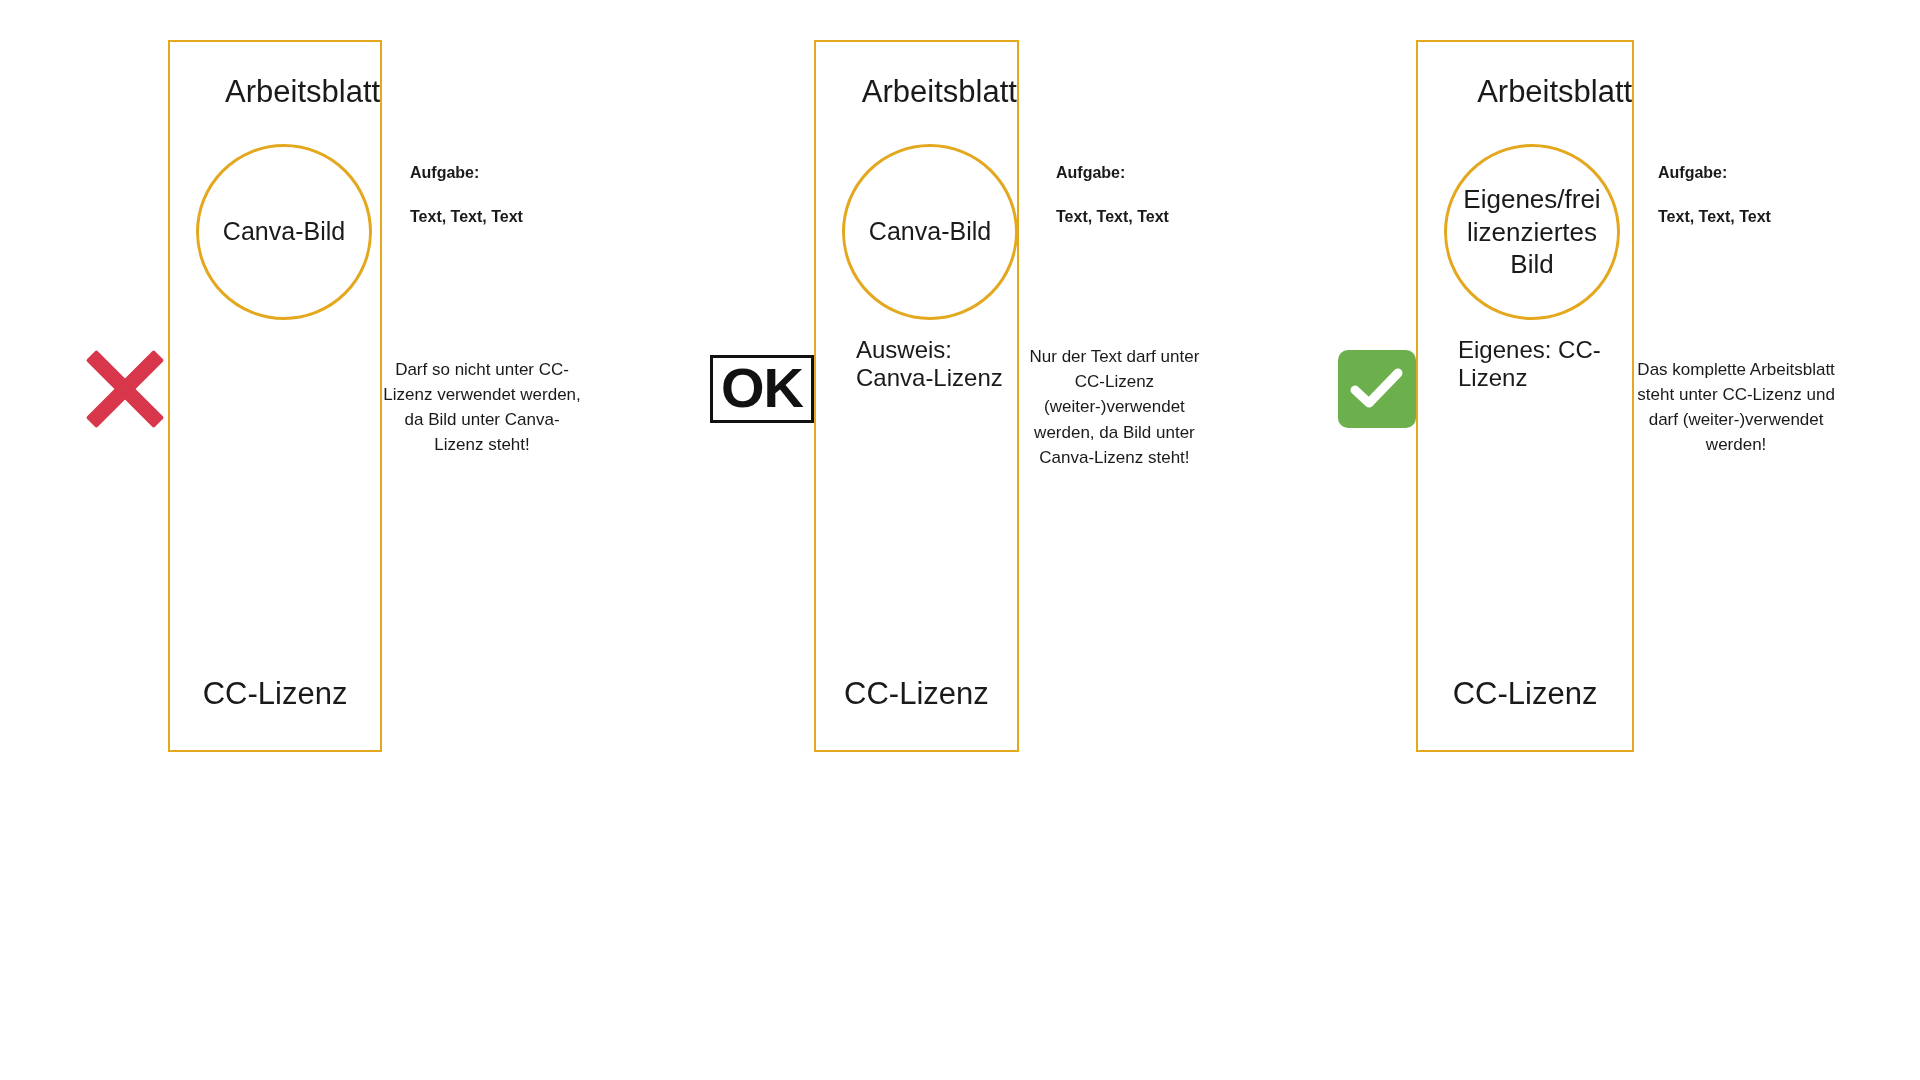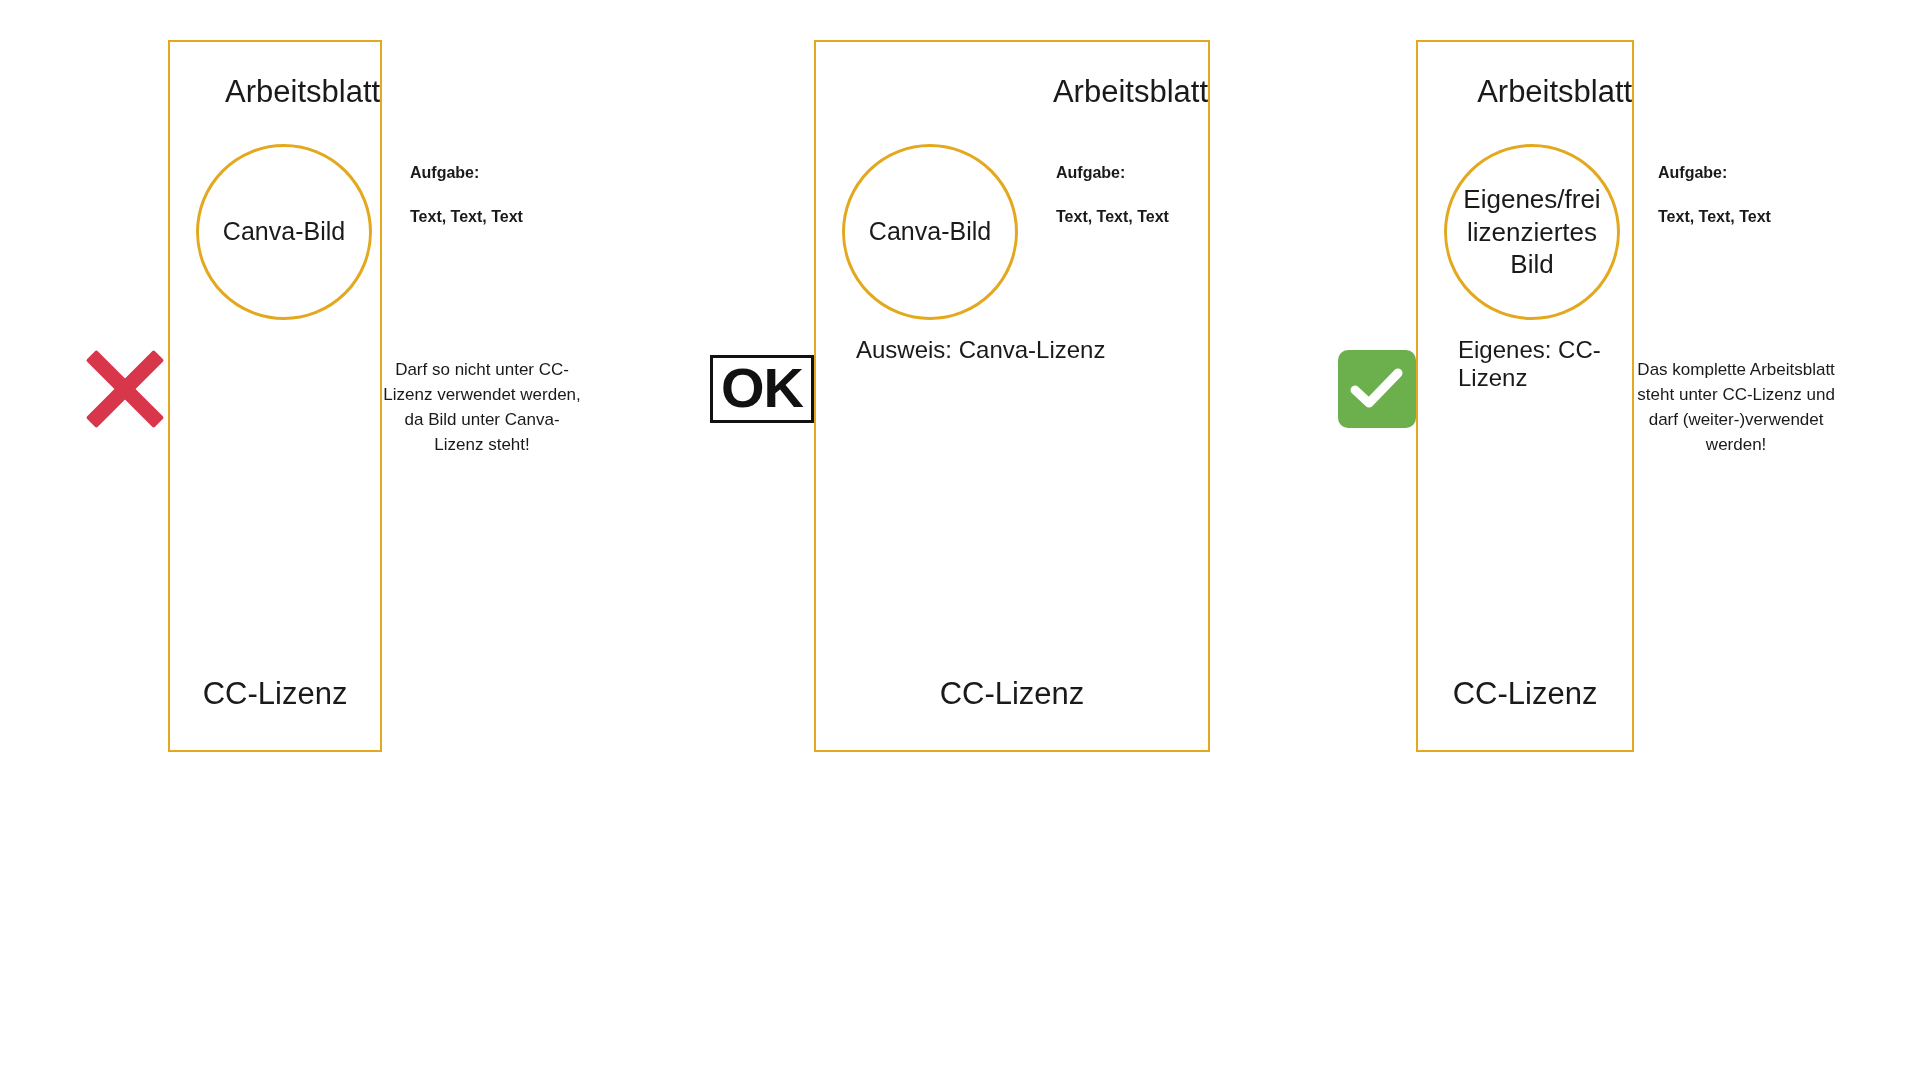--- a/index.html
+++ b/index.html
@@ -219,20 +219,21 @@
           </div>
           <div class="task-block">
             <div class="task-label">Aufgabe:</div>
             <div class="task-text">Text, Text, Text</div>
           </div>
           <div class="badge-line">Ausweis: Canva-Lizenz</div>
         </div>
         <div class="sheet-footer">CC-Lizenz</div>
       </div>
 
+      <div class="caption">Nur der Text darf unter CC-Lizenz (weiter-)verwendet werden, da Bild unter Canva-Lizenz steht!</div>
     </div>
 
     <div class="column">
       <div class="status">
         <div class="mark-check">
           <svg width="54" height="44" viewBox="0 0 54 44" aria-hidden="true">
             <path d="M5 23 L19 36 L48 6" stroke="#ffffff" stroke-width="9" fill="none" stroke-linecap="round" stroke-linejoin="round"></path>
           </svg>
         </div>
       </div>

